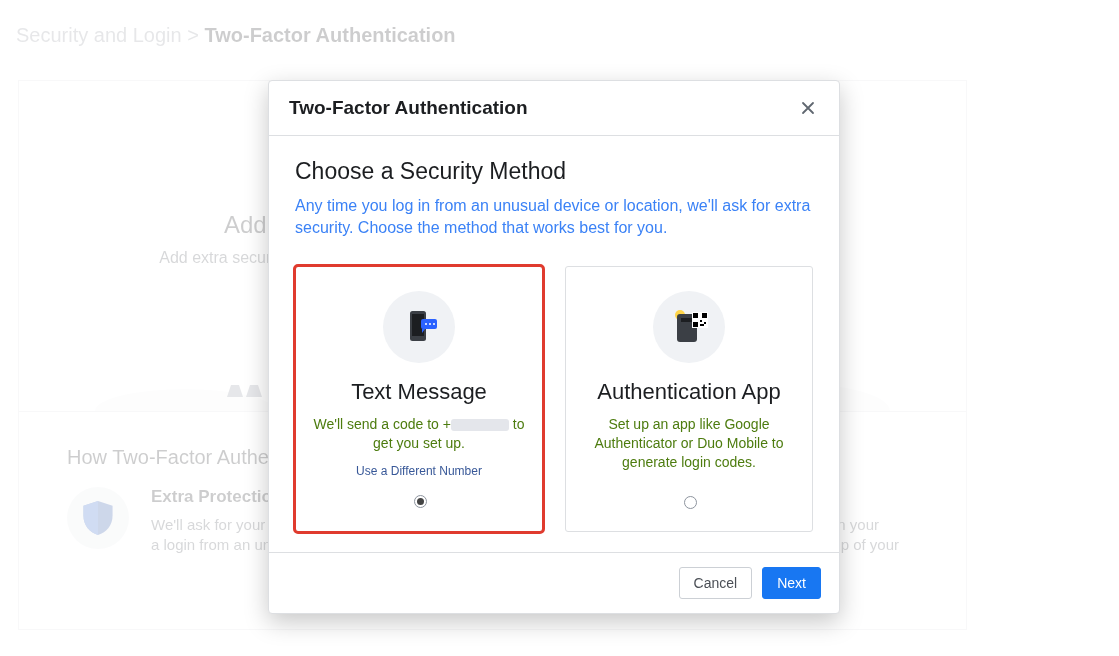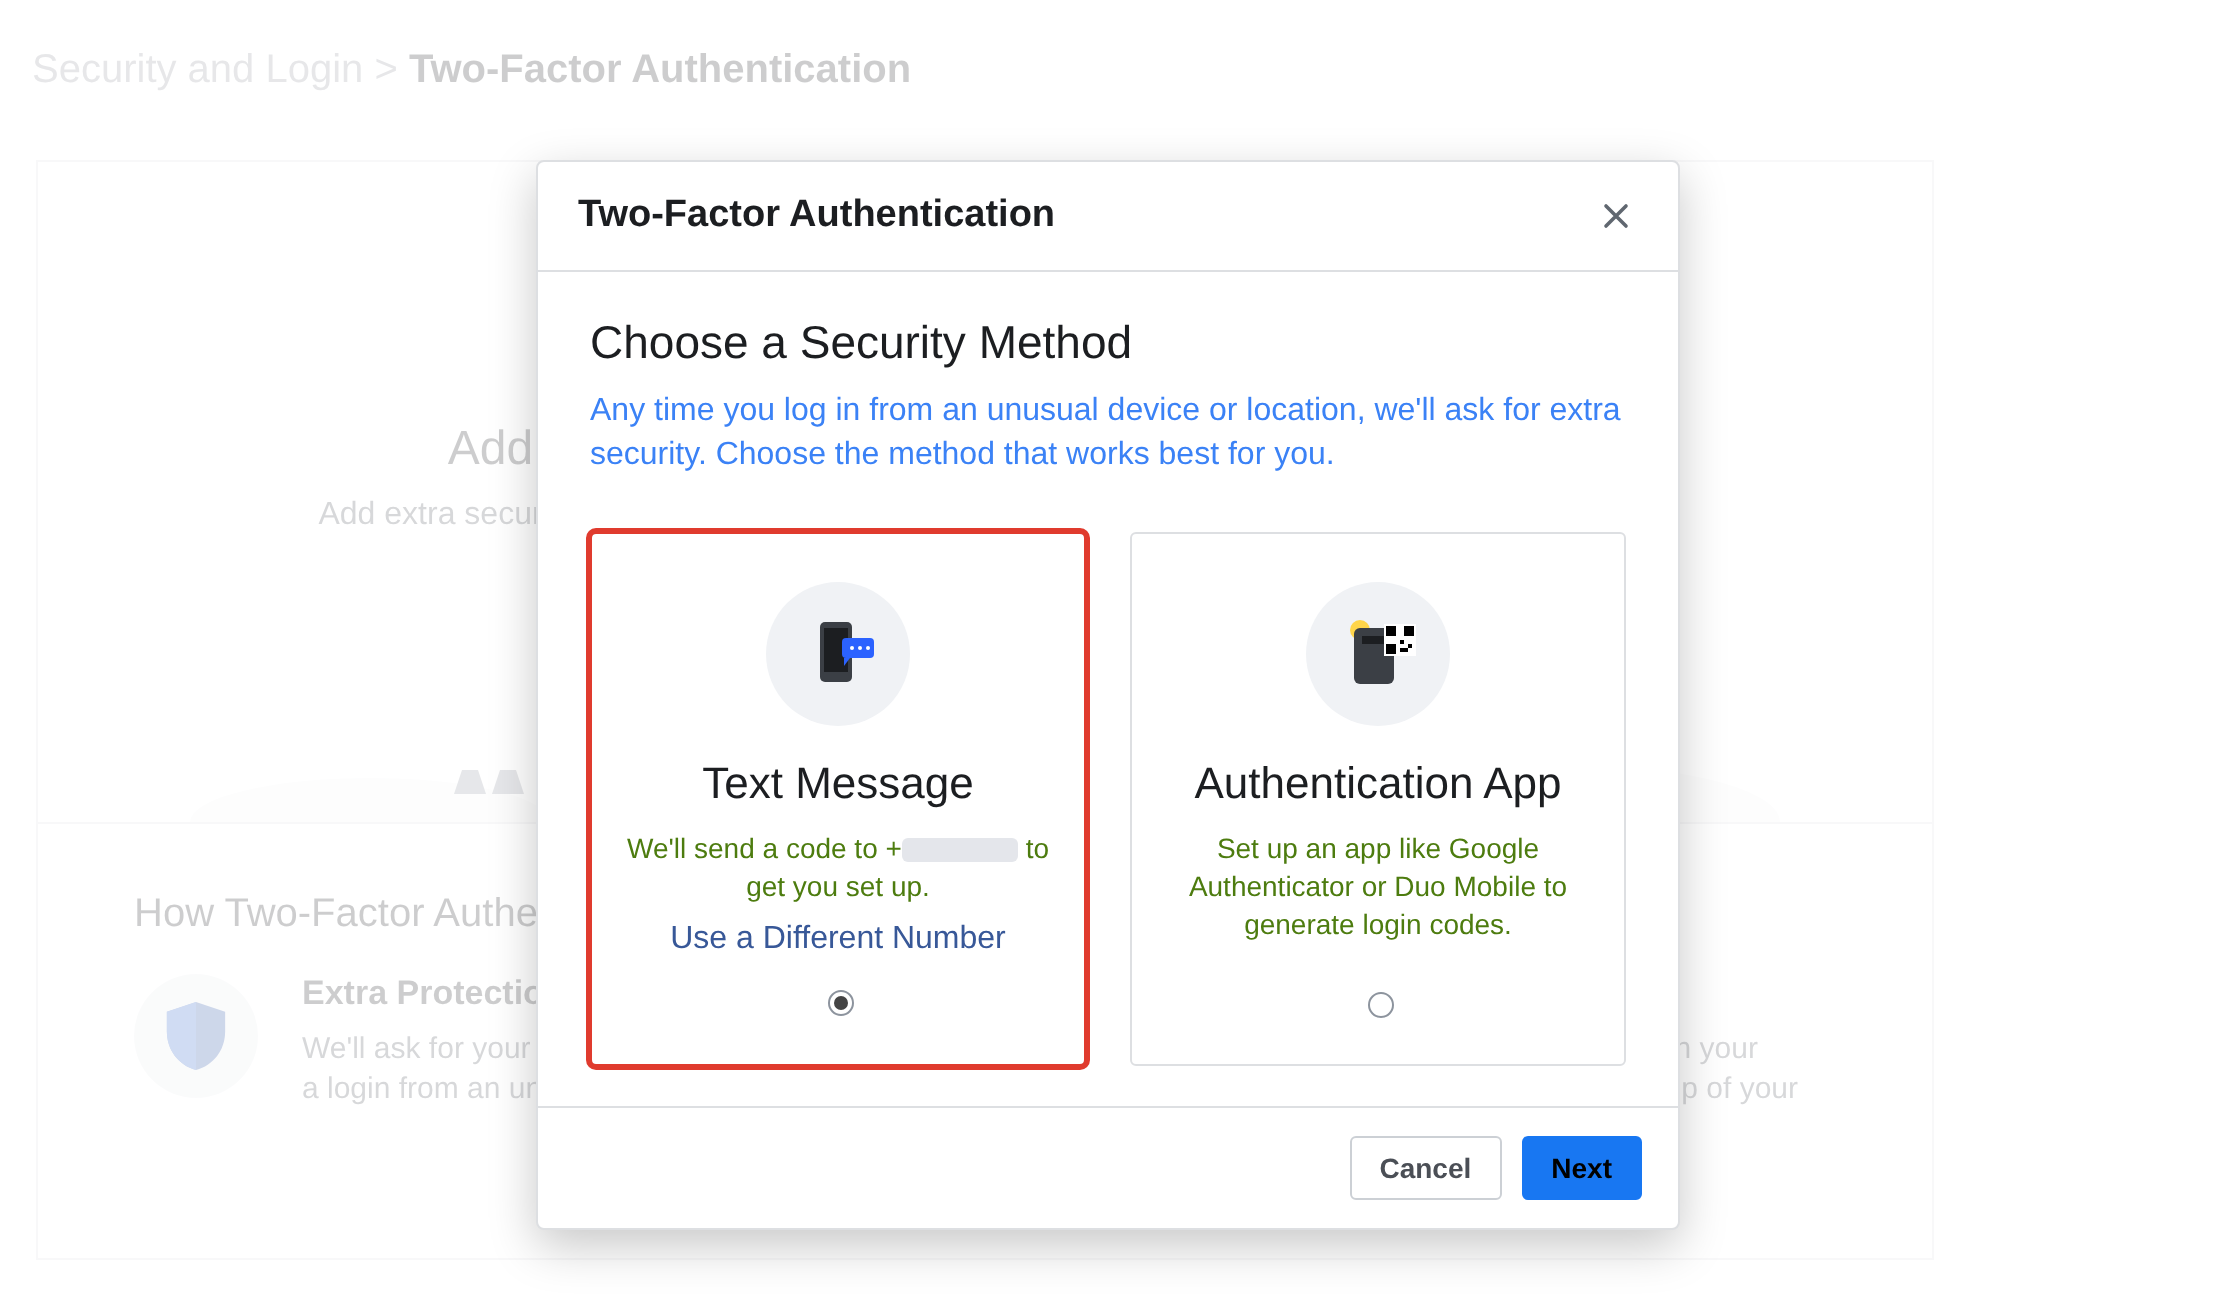--- a/index.html
+++ b/index.html
@@ -35,28 +35,28 @@
   .close{width:22px;height:22px;display:flex;align-items:center;justify-content:center;cursor:pointer;color:#606770}
   .modal-body{padding:22px 26px 10px}
   .modal-body h2{margin:0 0 10px 0;font-size:23px;font-weight:400}
   .modal-body p.lead{margin:0 0 18px 0;font-size:16px;color:#3b82f6;line-height:1.35}
   .options{display:flex;gap:22px;padding:0 26px 20px}
   .option{flex:1;border:1px solid #dddfe2;border-radius:3px;text-align:center;padding:24px 14px 18px;position:relative;cursor:pointer}
   .option.selected{outline:3px solid #e03b2e;outline-offset:-1px}
   .opt-badge{width:72px;height:72px;border-radius:50%;background:#f0f2f5;margin:0 auto 16px;display:flex;align-items:center;justify-content:center}
   .option h4{margin:0 0 10px 0;font-size:22px;font-weight:400;color:#1c1e21}
   .option p{margin:0 0 8px 0;font-size:14px;color:#4d7c0f;line-height:1.35}
-  .option a{color:#385898;font-size:16px;text-decoration:none;cursor:pointer}
+  .option a{color:#385898;font-size:12px;text-decoration:none;cursor:pointer}
   .option .radio{appearance:none;-webkit-appearance:none;width:13px;height:13px;border:1px solid #8d949e;border-radius:50%;margin-top:16px;display:inline-block;position:relative;cursor:pointer}
   .option .radio:checked::after{content:"";position:absolute;inset:2px;border-radius:50%;background:#444}
   .mask{display:inline-block;width:58px;height:12px;background:#e4e6eb;border-radius:3px;vertical-align:middle}
   .modal-foot{display:flex;justify-content:flex-end;gap:10px;padding:14px 18px;border-top:1px solid #dddfe2}
-  .btn{font-size:14px;font-weight:700;padding:7px 14px;border-radius:3px;cursor:pointer}
+  .btn{font-size:14px;font-weight:400;padding:7px 14px;border-radius:3px;cursor:pointer}
   .btn.secondary{background:#fff;border:1px solid #ccd0d5;color:#4b4f56}
-  .btn.primary{background:#1877f2;border:1px solid #1877f2;color:#000000}
+  .btn.primary{background:#1877f2;border:1px solid #1877f2;color:#ffffff}
 
   
   svg{display:block}
 </style>
 </head>
 <body>
 
 <div class="page">
 
   <div class="breadcrumb">

